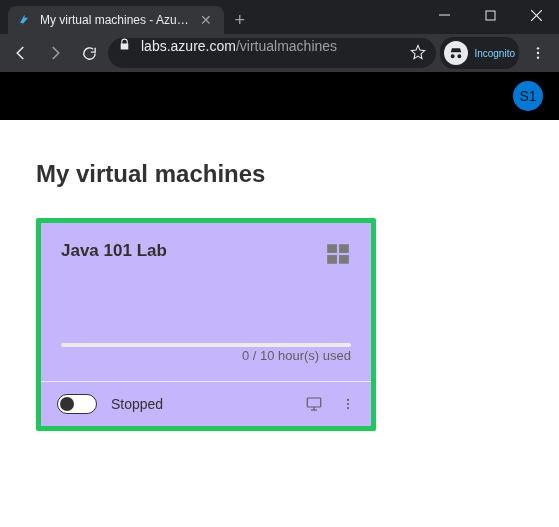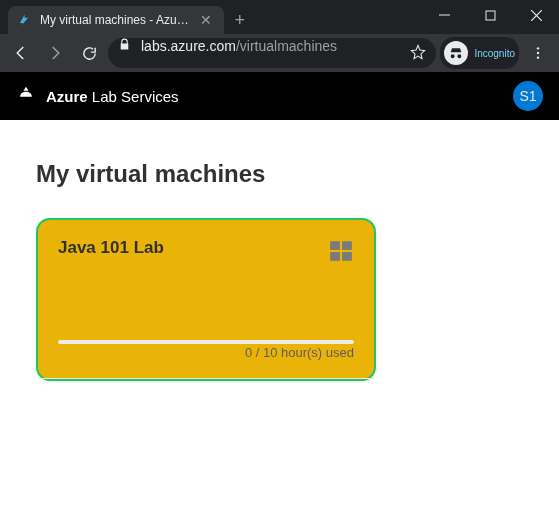--- a/index.html
+++ b/index.html
@@ -85,32 +85,32 @@
   .header {
     height:48px; background:#000;
     display:flex; align-items:center;
     padding:0 16px; color:#fff;
   }
   .header-logo { display:flex; align-items:center; gap:10px; font-size:15px;}
   .header-logo b { font-weight:600;}
   .avatar {
     margin-left:auto;
     width:30px;height:30px;border-radius:50%;
-    background:#0078d4; color:#e5e5e5;
+    background:#0078d4; color:#0f172a;
     display:flex;align-items:center;justify-content:center;
     font-size:14px; font-weight:500;
   }
   .content { padding: 40px 36px; }
   h1 { font-size:24px; font-weight:600; color:#323130; margin-bottom:30px;}
   .vm-card {
     width:340px;
-    border:2px solid #22c55e;
-    border-radius:14px;
+    border:5px solid #22c55e;
+    border-radius:2px;
     box-shadow:0 1px 3px rgba(0,0,0,0.08);
-    background:#eab308;
+    background:#c4b5fd;
   }
   .vm-head {
     padding:18px 20px 10px 20px;
     display:flex; align-items:flex-start;
   }
   .vm-title { font-size:17px; font-weight:600; color:#323130; flex:1;}
   .os-icon { color:#767676; }
   .vm-body { padding: 12px 20px 18px 20px; }
   .progress {
     margin-top:50px;
@@ -213,28 +213,20 @@
     <svg width="16" height="16" viewBox="0 0 24 24">
         <circle cx="12" cy="5" r="1.8" fill="#e8eaed"></circle>
         <circle cx="12" cy="12" r="1.8" fill="#e8eaed"></circle>
         <circle cx="12" cy="19" r="1.8" fill="#e8eaed"></circle>
       </svg>
   </div>
 </div>
 
 <div class="page">
   <div class="header">
-    <div class="header-logo">
-      <span>
-        <svg width="20" height="20" viewBox="0 0 24 24">
-            <path fill="#fff" d="M5 14c0-3 2-6 7-6s7 3 7 6H5zm7-12l3 5H9l3-5z"></path>
-          </svg>
-      </span>
-      <span><b>Azure</b> <span>Lab Services</span></span>
-    </div>
     <div class="avatar">S1</div>
   </div>
 
   <div class="content">
     <h1>My virtual machines</h1>
 
     <div class="vm-card">
       <div class="vm-head">
         <div class="vm-title">Java 101 Lab</div>
         <div class="os-icon">
@@ -244,15 +236,37 @@
             <rect x="2" y="13" width="9" height="8" fill="#7a7a7a"></rect>
             <rect x="13" y="13" width="9" height="8" fill="#7a7a7a"></rect>
           </svg>
         </div>
       </div>
       <div class="vm-body">
         <div class="progress"></div>
         <div class="usage">0 / 10 hour(s) used</div>
       </div>
       <div class="vm-divider"></div>
+      <div class="vm-foot">
+        <div class="toggle">
+          <div class="toggle-knob"></div>
+        </div>
+        <div class="status">Stopped</div>
+        <div class="foot-right">
+          <div class="icon-btn">
+            <svg width="18" height="18" viewBox="0 0 24 24">
+                <rect x="3" y="4" width="18" height="12" rx="1" fill="none" stroke="#605e5c" stroke-width="1.6"></rect>
+                <line x1="8" y1="20" x2="16" y2="20" stroke="#605e5c" stroke-width="1.6"></line>
+                <line x1="12" y1="16" x2="12" y2="20" stroke="#605e5c" stroke-width="1.6"></line>
+              </svg>
+          </div>
+          <div class="icon-btn">
+            <svg width="14" height="18" viewBox="0 0 24 24">
+                <circle cx="12" cy="5" r="1.8" fill="#605e5c"></circle>
+                <circle cx="12" cy="12" r="1.8" fill="#605e5c"></circle>
+                <circle cx="12" cy="19" r="1.8" fill="#605e5c"></circle>
+              </svg>
+          </div>
+        </div>
+      </div>
     </div>
   </div>
 </div>
 
 </body></html>

